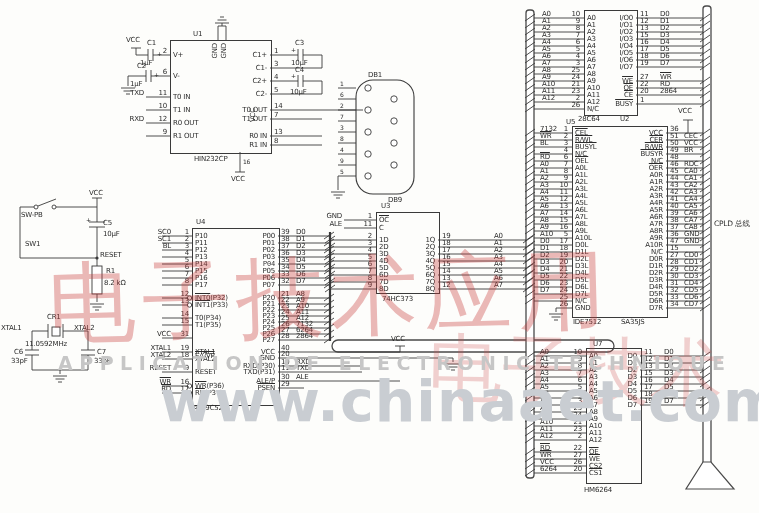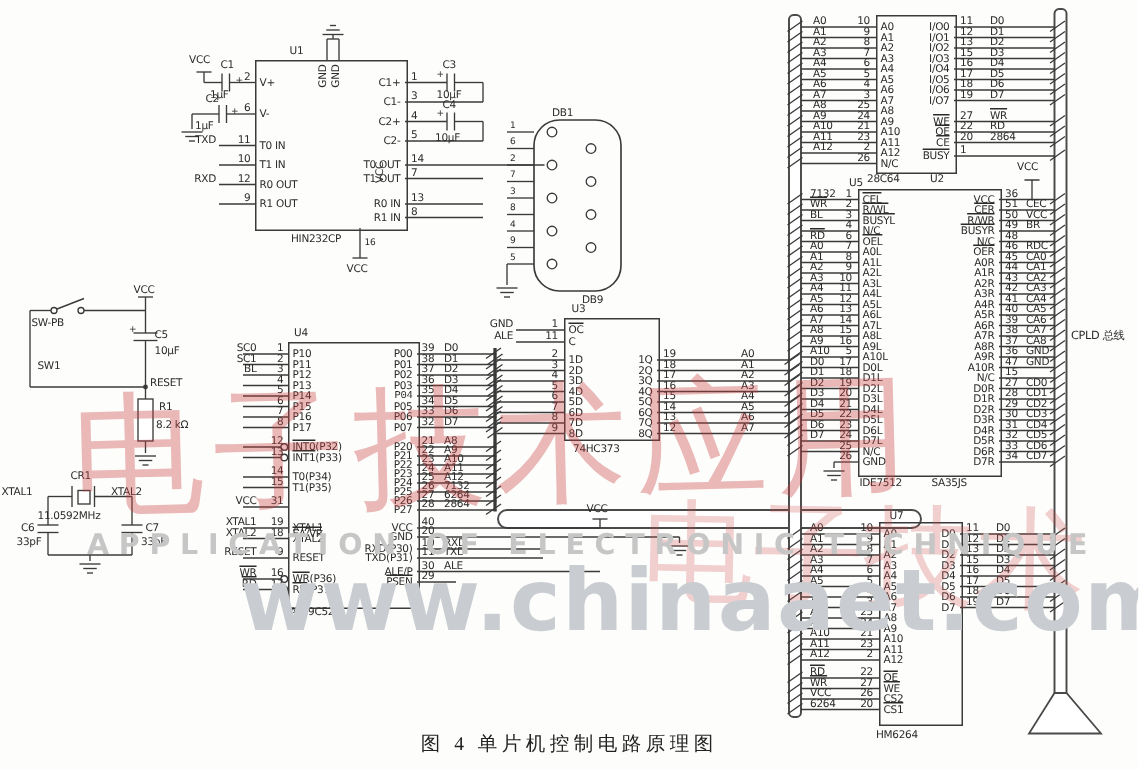--- a/index.html
+++ b/index.html
@@ -448,21 +448,20 @@
       <line x1="338" y1="154" x2="356" y2="154" stroke="#3a3a3a" stroke-width="0.9"></line>
       <line x1="338" y1="165" x2="356" y2="165" stroke="#3a3a3a" stroke-width="0.9"></line>
       <line x1="338" y1="176" x2="356" y2="176" stroke="#3a3a3a" stroke-width="0.9"></line>
     </svg>
 
   <div class="wm wm-stamp1">电子技术应用</div>
   <div class="wm wm-stamp2">电子技术</div>
   <div class="wm wm-tagline">APPLICATION OF ELECTRONIC TECHNIQUE</div>
   <div class="wm wm-url">www.chinaaet.com</div>
 
-  <div class="caption">图 4  单片机控制电路原理图</div>
 <div class="icbox" style="left: 170px; top: 40px; width: 100px; height: 112px;"></div>
     <span class="lbl" style="left: 193px; top: 30px;">U1</span>
     <span class="lbl" style="left: 194px; top: 155px;">HIN232CP</span>
     <span class="lbl" style="right: 592px; top: 47px;">2</span>
     <span class="lbl" style="left: 173px; top: 51px;">V+</span>
     <span class="lbl" style="right: 592px; top: 68px;">6</span>
     <span class="lbl" style="left: 173px; top: 72px;">V-</span>
     <span class="lbl" style="right: 615px; top: 89px;">TXD</span>
     <span class="lbl" style="right: 592px; top: 89px;">11</span>
     <span class="lbl" style="left: 173px; top: 93px;">T0 IN</span>

